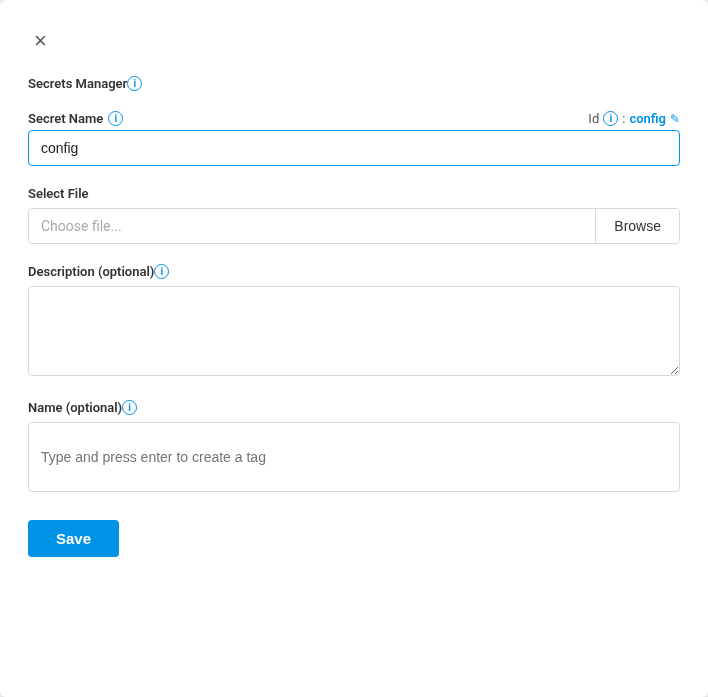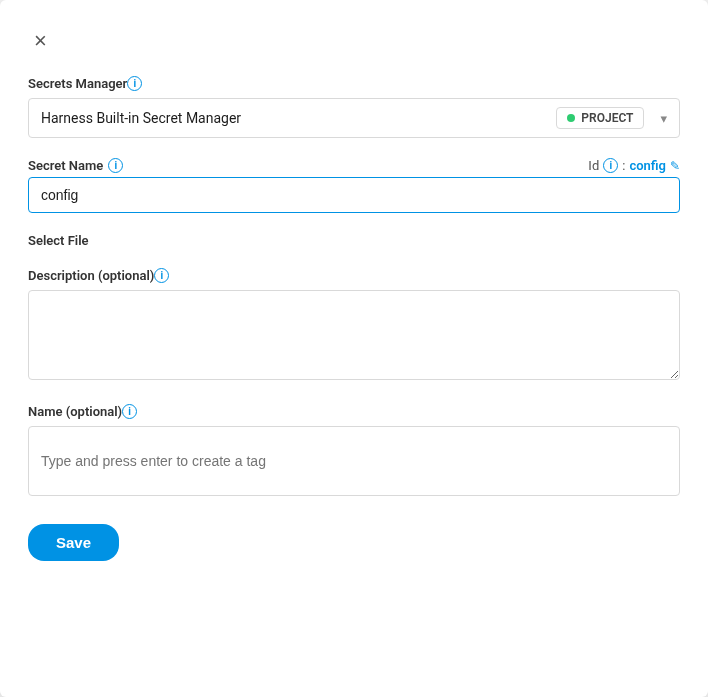--- a/index.html
+++ b/index.html
@@ -205,21 +205,21 @@
       padding: 26px 12px;
       font-size: 14px;
       color: #ef4444;
       outline: none;
     }
 
     .save-btn {
       background: #0092e4;
       color: #fff;
       border: none;
-      border-radius: 16px;
+      border-radius: 4px;
       padding: 10px 28px;
       font-size: 15px;
       font-weight: 600;
       cursor: pointer;
       margin-top: 8px;
     }
 
     .field-label-left {
       font-size: 13px;
       font-weight: 600;
@@ -237,28 +237,20 @@
   
   <div class="modal-header">
     <button class="close-btn">×</button>
   </div>
 
   
   <div class="field-group">
     <div class="field-label">
       <span>Secrets Manager</span>
       <span class="info-icon">i</span>
-    </div>
-    <div class="secrets-manager-row">
-      <span class="secrets-manager-name">Harness Built-in Secret Manager</span>
-      <div class="project-badge-container">
-        <span class="green-dot"></span>
-        <span>PROJECT</span>
-      </div>
-      <span class="chevron-icon">▾</span>
     </div>
   </div>
 
   
   <div class="field-group">
     <div class="secret-name-row">
       <div class="field-label-left">
         <span>Secret Name</span>
         <span class="info-icon">i</span>
       </div>
@@ -271,20 +263,24 @@
       </div>
     </div>
     <input type="text" class="text-input" value="config" style="">
   </div>
 
   
   <div class="field-group">
     <div class="field-label">
       <span>Select File</span>
     </div>
+    <div class="file-input-row">
+      <span class="file-placeholder">Choose file...</span>
+      <button class="browse-btn">Browse</button>
+    </div>
   </div>
 
   
   <div class="field-group">
     <div class="field-label">
       <span>Description (optional)</span>
       <span class="info-icon">i</span>
     </div>
     <textarea class="textarea-input" style=""></textarea>
   </div>

